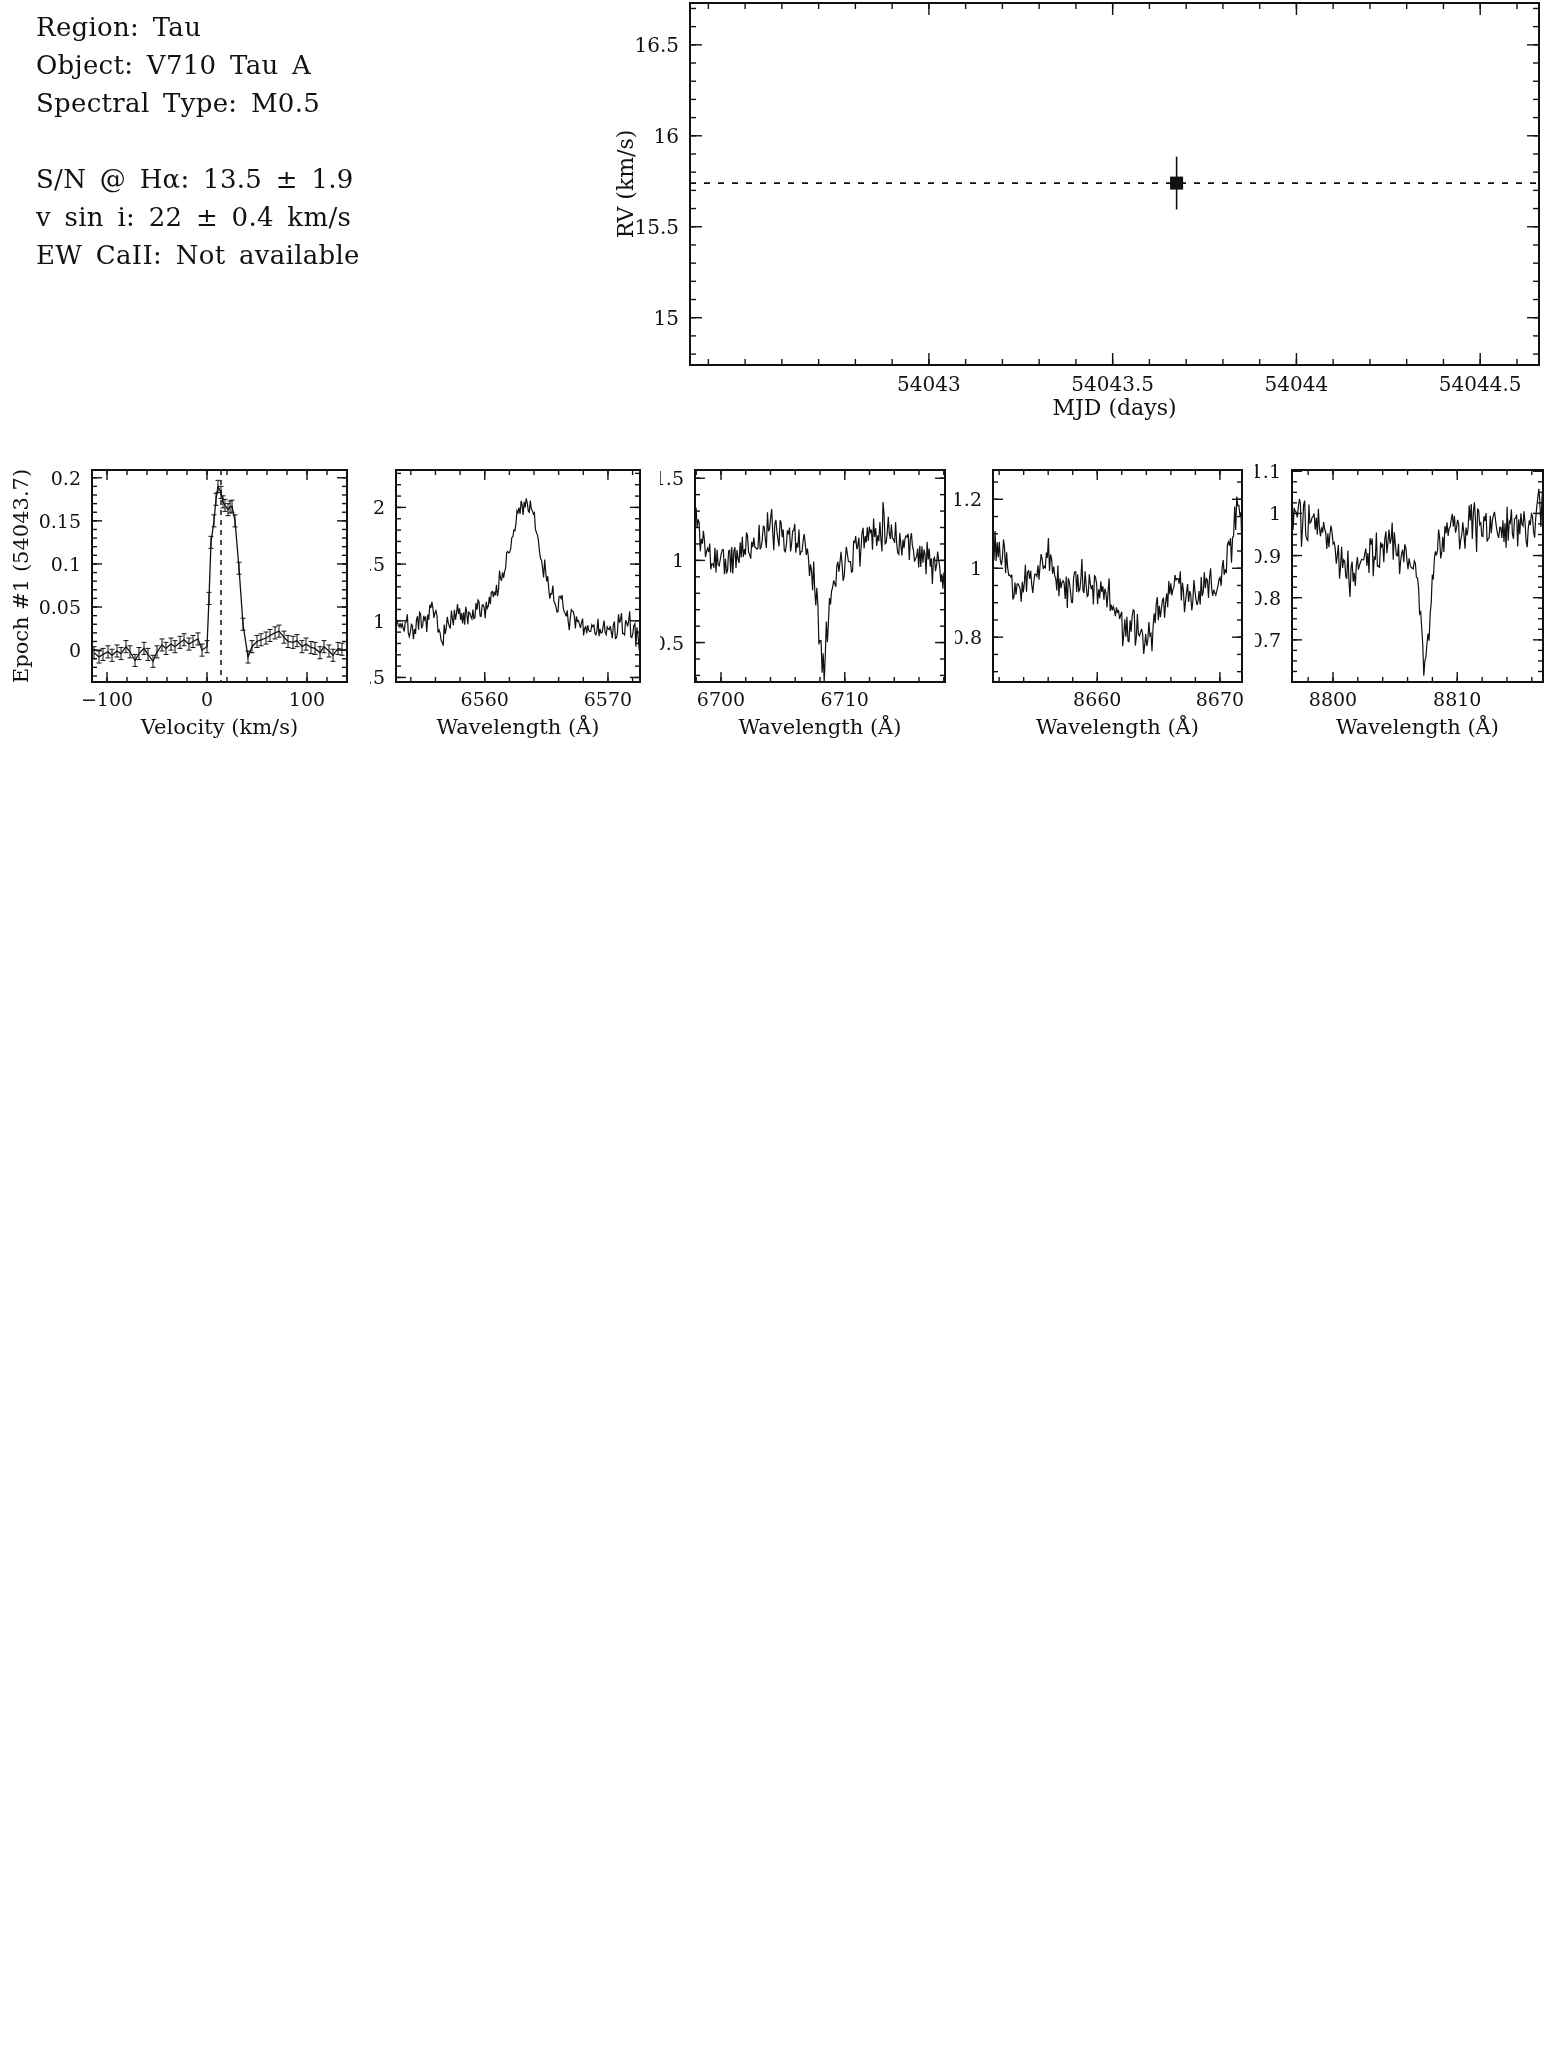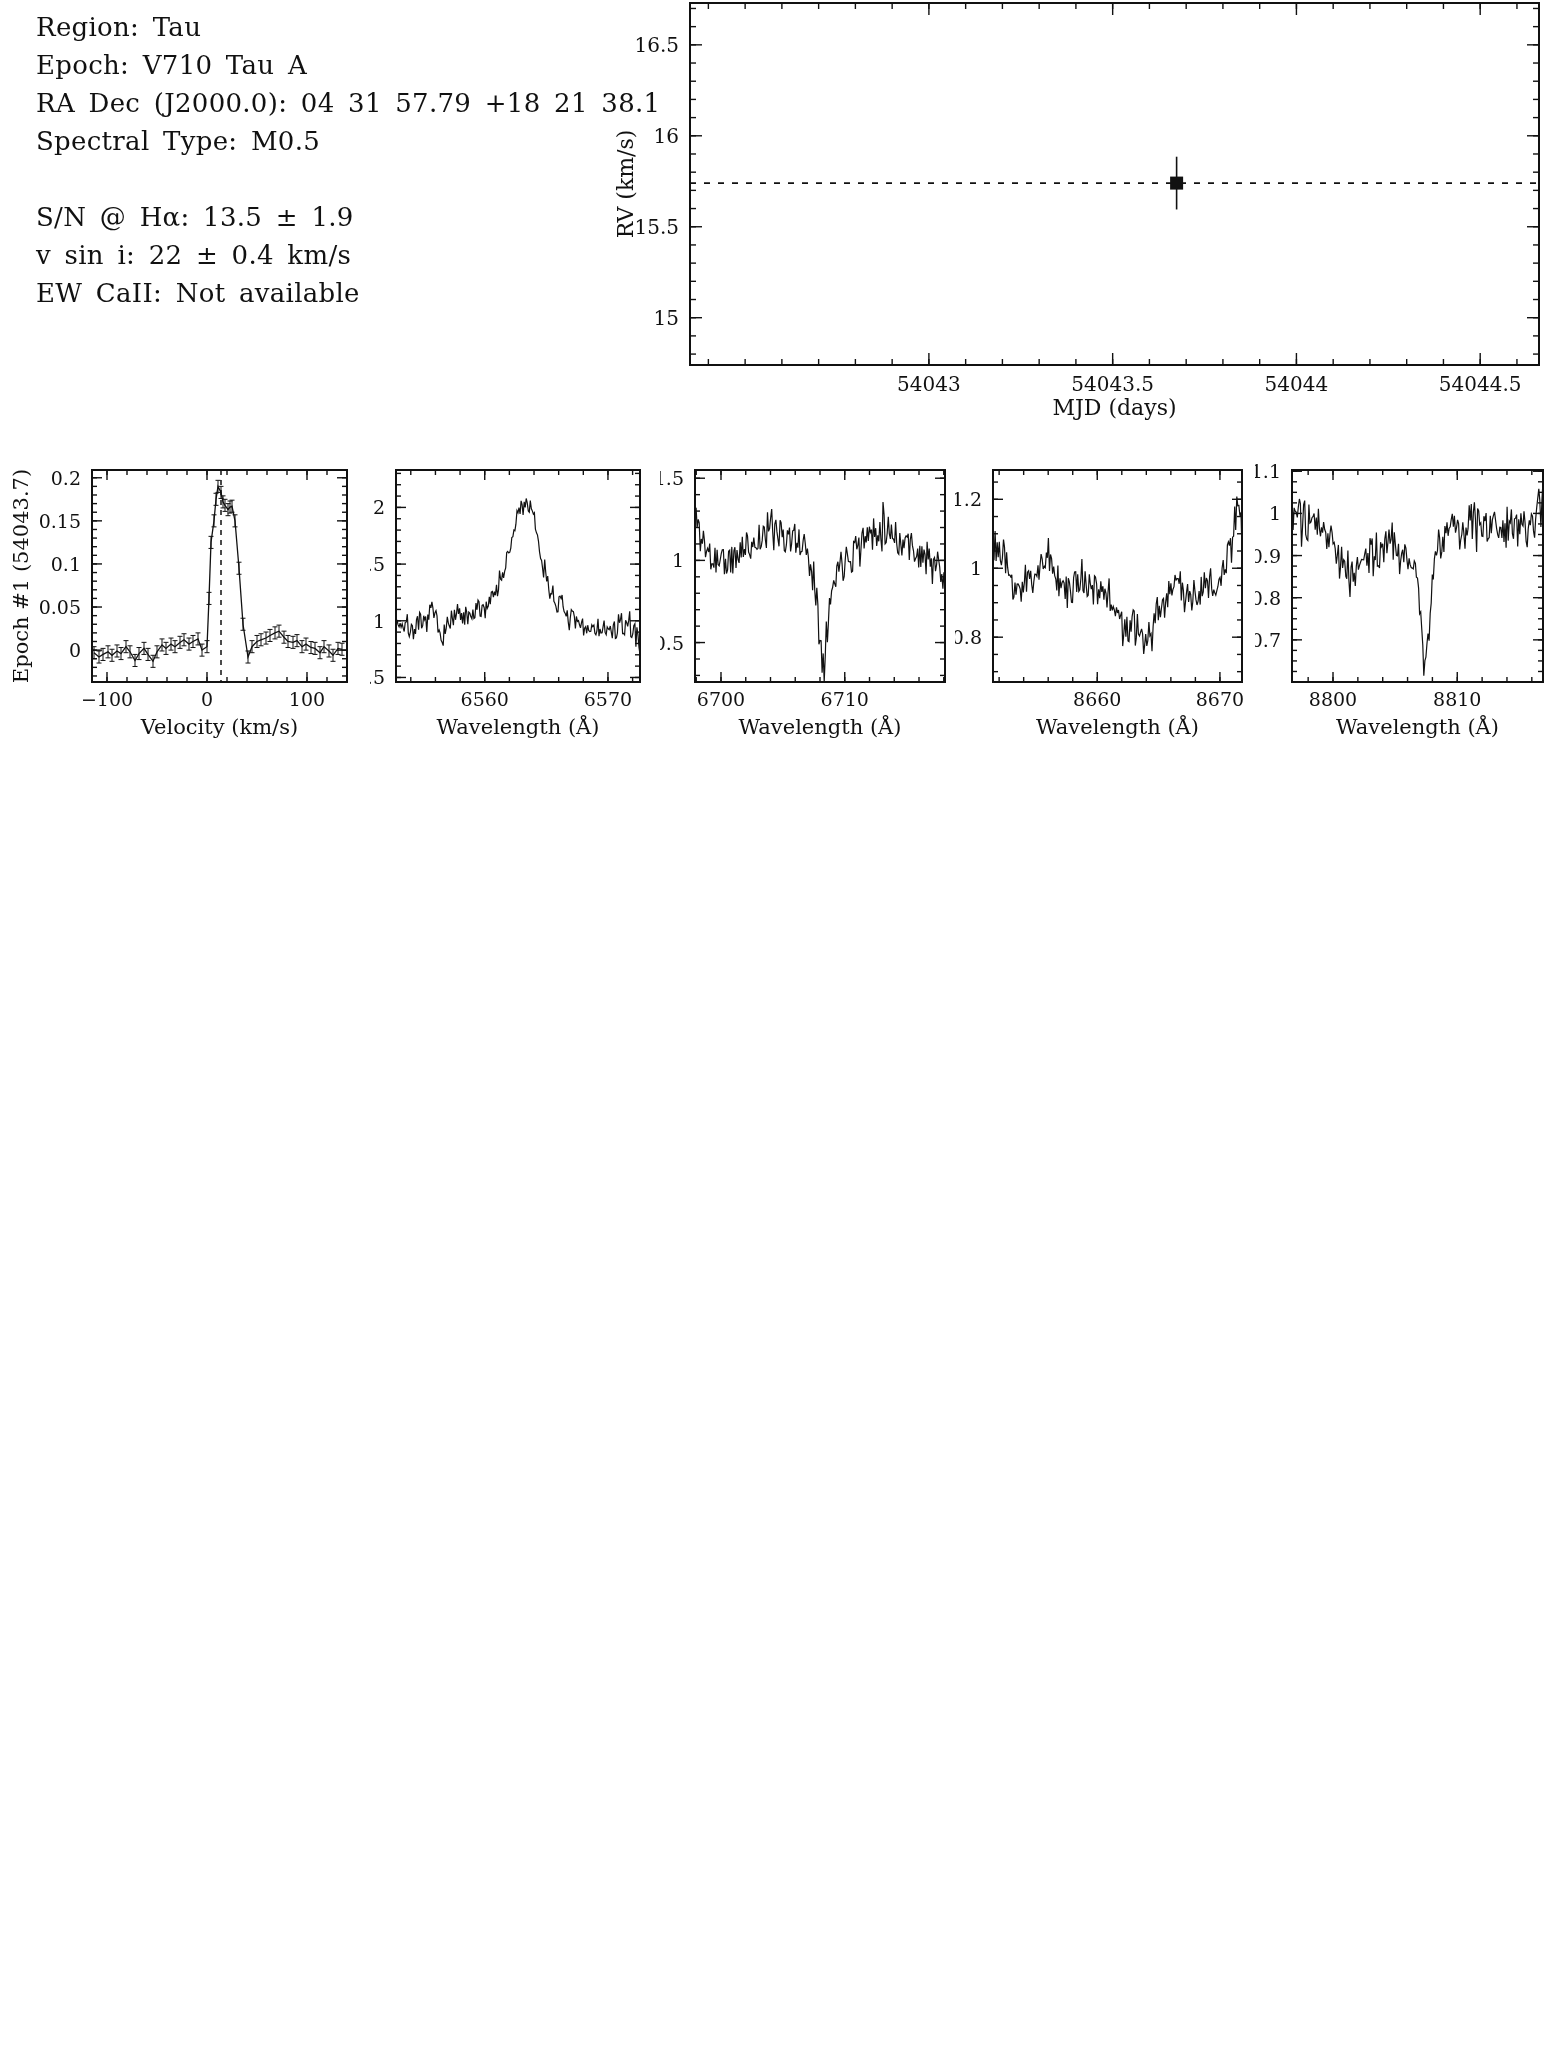--- a/index.html
+++ b/index.html
@@ -10,22 +10,21 @@
   .chart{position:absolute;}
   svg text{font-family:"DejaVu Serif",serif;fill:#111;}
 </style>
 </head>
 <body>
 
 <div class="page">
 
   <div class="info-block">
     <div class="info-line">Region: Tau</div>
-    <div class="info-line">Epoch: V710 Tau A</div>
-    <div class="info-line">RA Dec (J2000.0): 04 31 57.79 +18 21 38.1</div>
+    <div class="info-line">Object: V710 Tau A</div>
     <div class="info-line">Spectral Type: M0.5</div>
     <div class="info-line"></div>
     <div class="info-line">S/N @ Hα: 13.5 ± 1.9</div>
     <div class="info-line">v sin i: 22 ± 0.4 km/s</div>
     <div class="info-line">EW CaII: Not available</div>
   </div>
 
   <svg class="chart" width="947" height="430" style="left: 600px; top: 0px;">
       <defs>
         <clipPath id="cp0">

